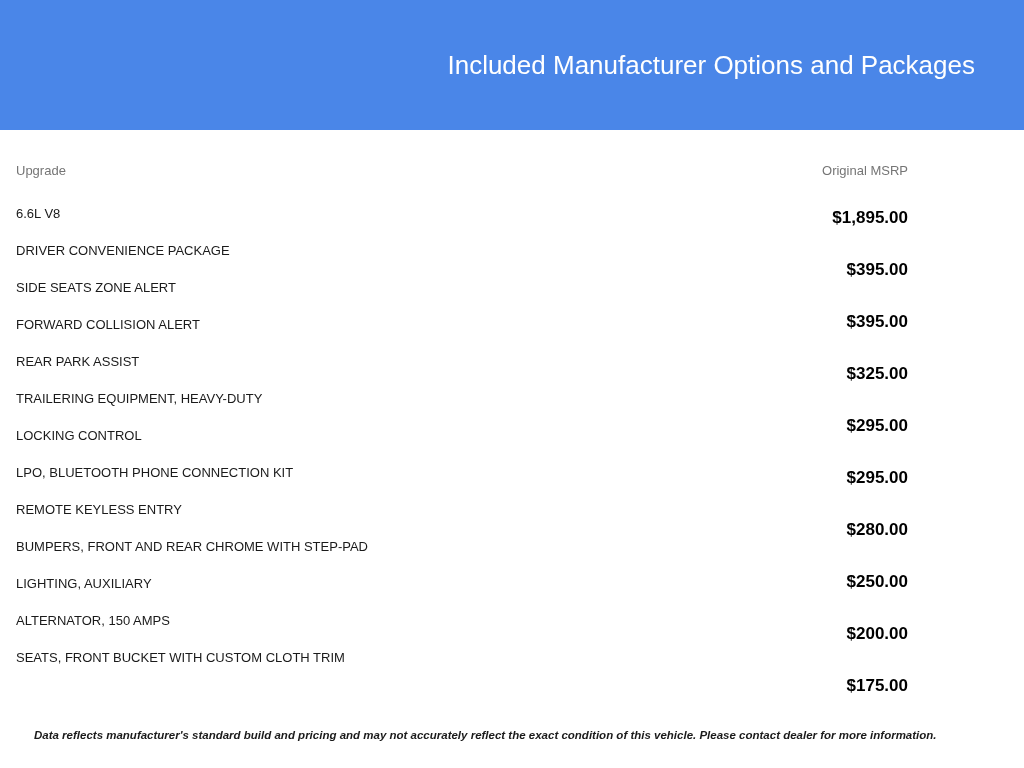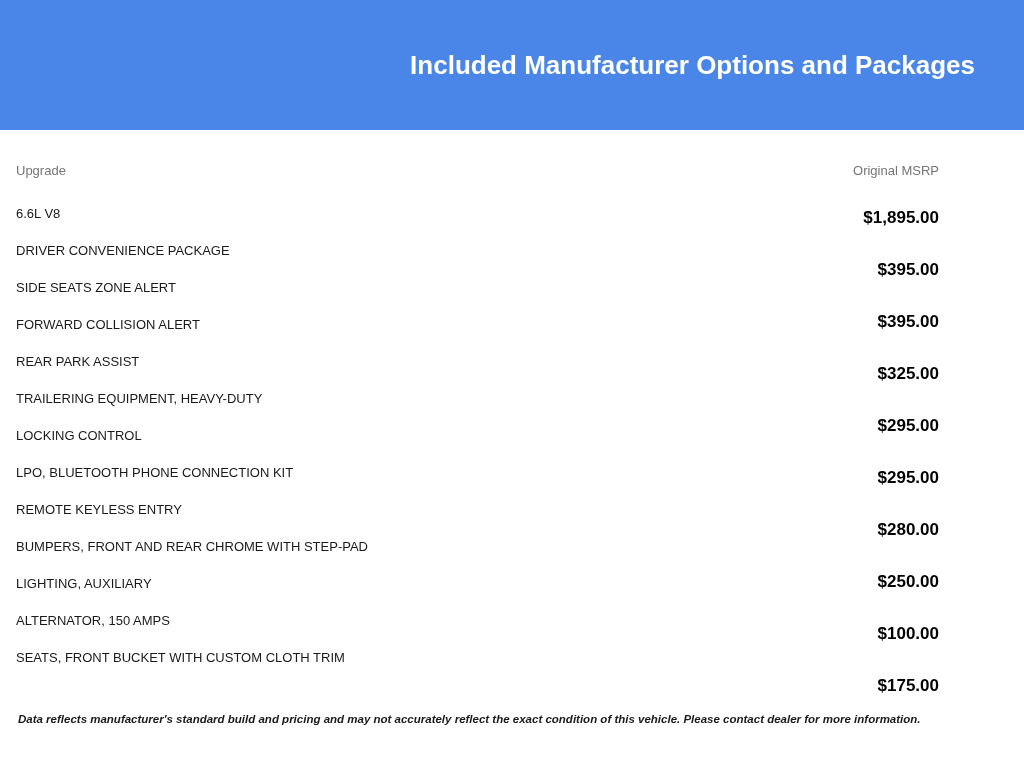--- a/index.html
+++ b/index.html
@@ -25,35 +25,34 @@
     height: 130px;
     background: #4a86e8;
     box-sizing: border-box;
   }
   .banner-title {
     position: absolute;
     right: 49px;
     top: 50px;
     margin: 0;
     font-size: 26px;
-    font-weight: 700;
+    font-weight: 400;
     line-height: 30px;
     color: #ffffff;
     white-space: nowrap;
     text-align: right;
   }
 
   
   .sheet {
     position: absolute;
     left: 0;
     top: 130px;
     width: 940px;
     height: 638px;
-    padding-left: 31px;
   }
 
   
   .col-head {
     position: absolute;
     font-size: 13px;
     font-weight: 400;
     color: #757575;
     line-height: 15px;
     white-space: nowrap;
@@ -93,21 +92,21 @@
     text-align: right;
     white-space: nowrap;
   }
 
   
   .disclaimer {
     position: absolute;
     left: 18px;
     top: 712px;
     width: 990px;
-    margin: 0;
+    margin: 16px;
     font-size: 11.5px;
     font-weight: bold;
     font-style: italic;
     color: #1a1a1a;
     line-height: 14px;
     white-space: nowrap;
   }
 </style>
 </head>
 <body>
@@ -139,19 +138,19 @@
     </div>
   <div class="prices">
       <div class="price-row">$1,895.00</div>
       <div class="price-row">$395.00</div>
       <div class="price-row">$395.00</div>
       <div class="price-row">$325.00</div>
       <div class="price-row">$295.00</div>
       <div class="price-row">$295.00</div>
       <div class="price-row">$280.00</div>
       <div class="price-row">$250.00</div>
-      <div class="price-row">$100.00</div>
+      <div class="price-row">$200.00</div>
       <div class="price-row">$175.00</div>
     </div>
 
 </div>
 
 <p class="disclaimer">Data reflects manufacturer's standard build and pricing and may not accurately reflect the exact condition of this vehicle. Please contact dealer for more information.</p>
 
 </body></html>

